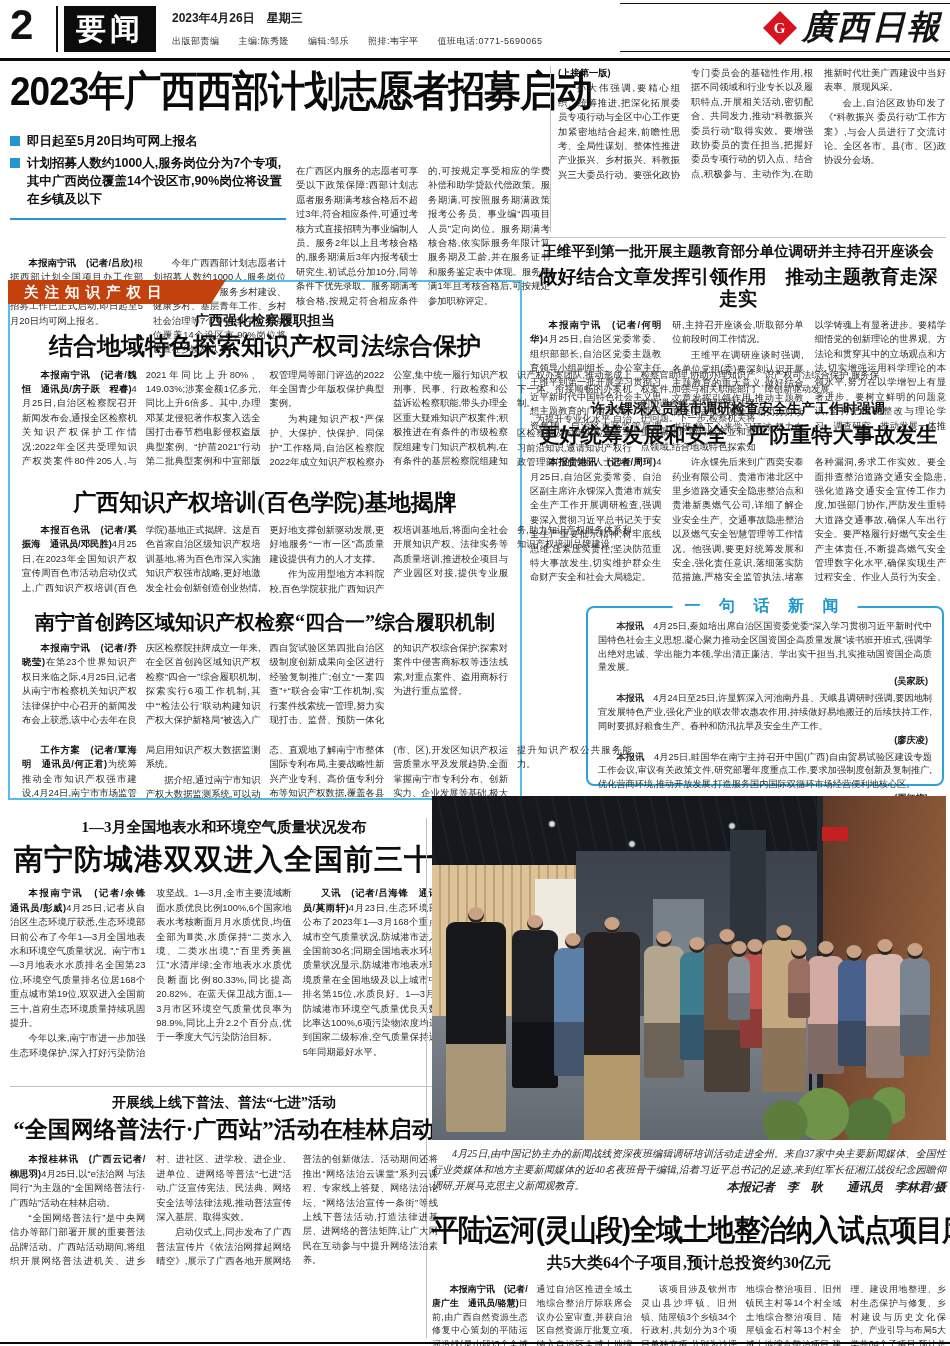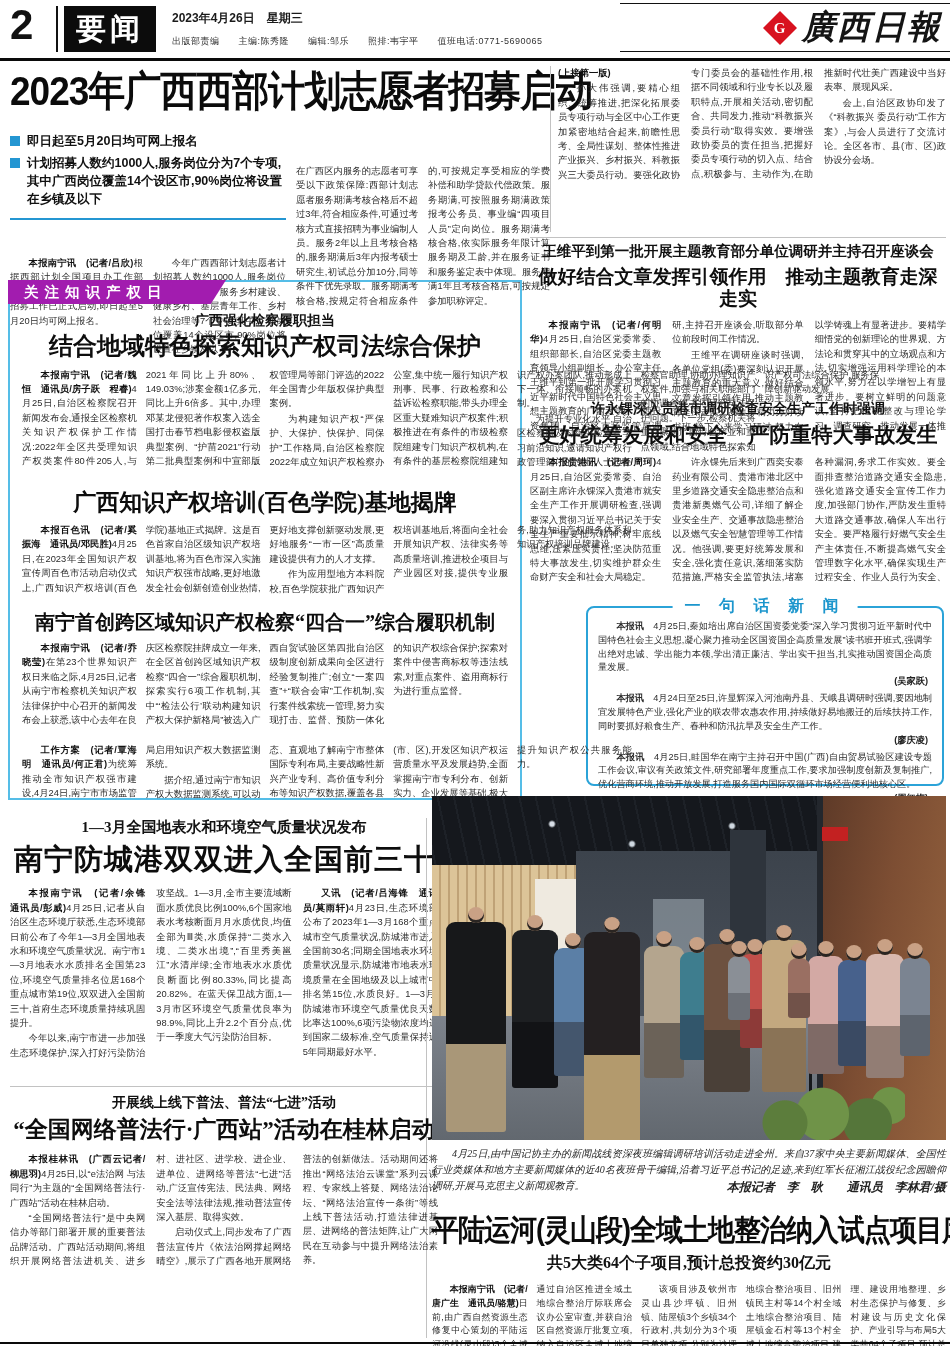--- a/index.html
+++ b/index.html
@@ -53,21 +53,21 @@
   #xu .htitle{font-size:21px;margin:5px 0 8px 0;}
   
   #briefs{position:absolute;left:586px;top:606px;width:358px;height:180px;border:2px solid #2ba3d8;border-radius:8px;
           padding:12px 10px 6px 10px;box-sizing:border-box;}
   #briefs .btitle{position:absolute;top:-12px;left:50%;transform:translateX(-50%);background:#fff;padding:0 12px;
           color:#1c96cd;font-size:16px;font-weight:800;letter-spacing:7px;white-space:nowrap;}
   .brief p{margin:0;text-indent:2em;text-align:justify;font-size:9.2px;line-height:1.5;color:#2b2b2b;}
   .brief .credit{text-align:right;font-size:9.2px;font-weight:700;color:#222;margin:0 4px 4px 0;}
   
   #ipbox{position:absolute;left:8px;top:280px;width:514px;height:520px;border:2px solid #55bde7;box-sizing:border-box;}
-  .banner{position:absolute;left:-2px;top:-2px;width:218px;height:24px;background:#a21caf;color:#fff;
+  .banner{position:absolute;left:-2px;top:-2px;width:218px;height:24px;background:#c2410c;color:#fff;
           font-size:14.5px;font-weight:800;letter-spacing:6px;line-height:24px;padding-left:16px;box-sizing:border-box;
           clip-path:polygon(0 0,100% 0,93% 100%,0 100%);}
   .ipart{padding:0 12px;}
   .ipart .kicker{font-size:14px;}
   .ipart .htitle{margin:3px 0 7px 0;}
   
   #env{position:absolute;left:10px;top:818px;width:428px;}
   #env .kicker{font-size:15px;}
   #env .htitle{font-size:29px;letter-spacing:1px;margin:6px 0 10px 0;}
   #pufa{position:absolute;left:10px;top:1094px;width:428px;}

